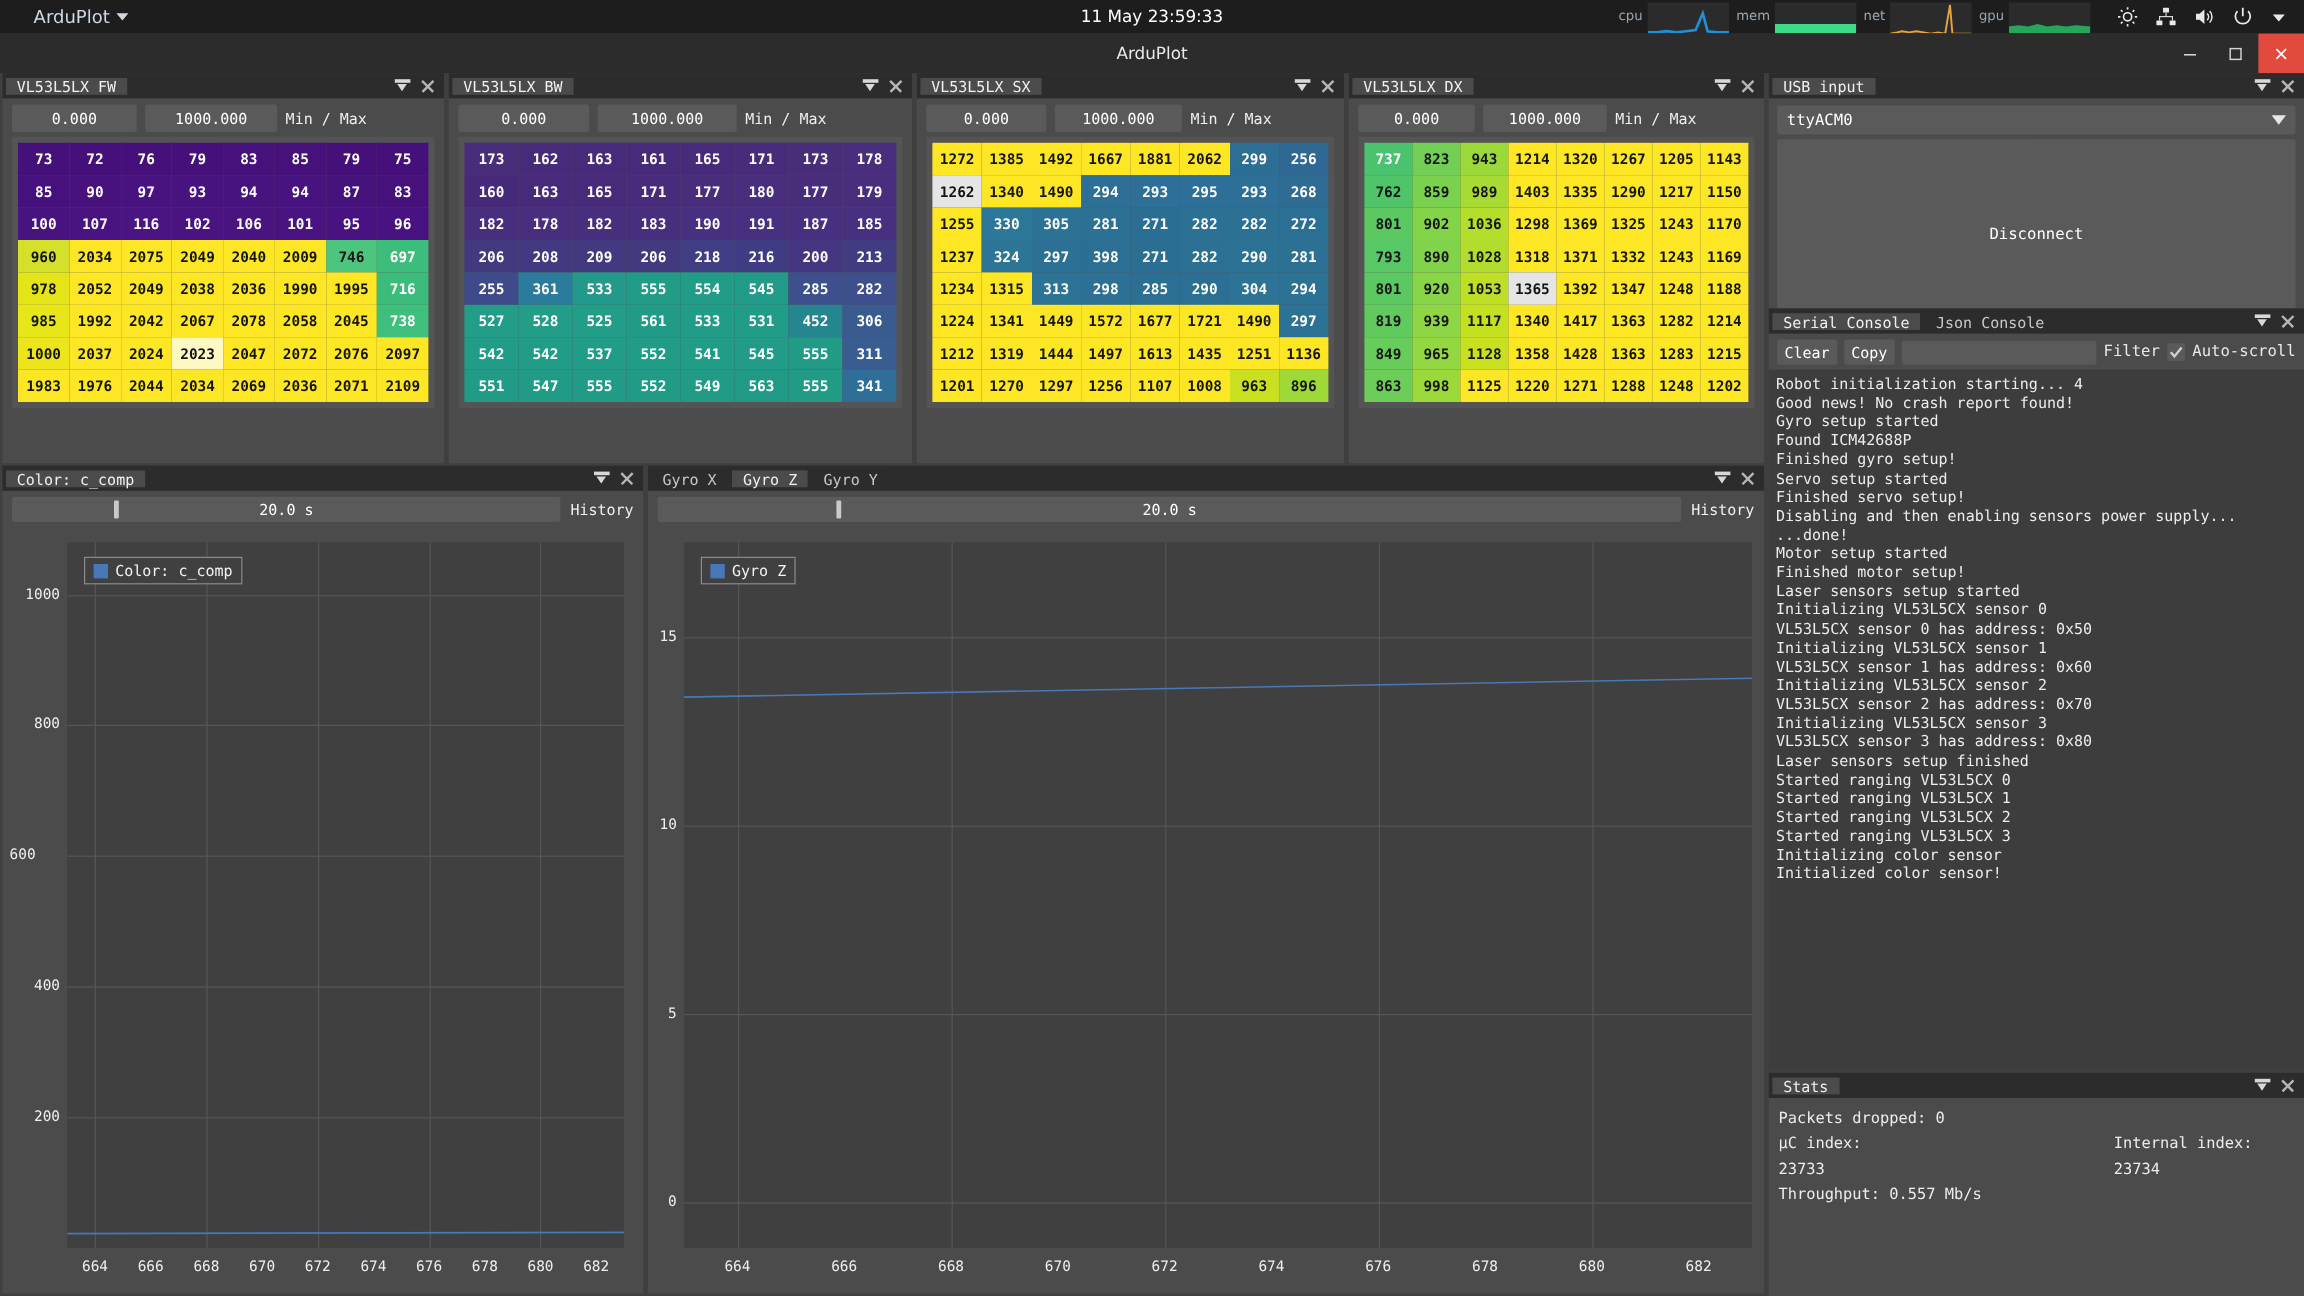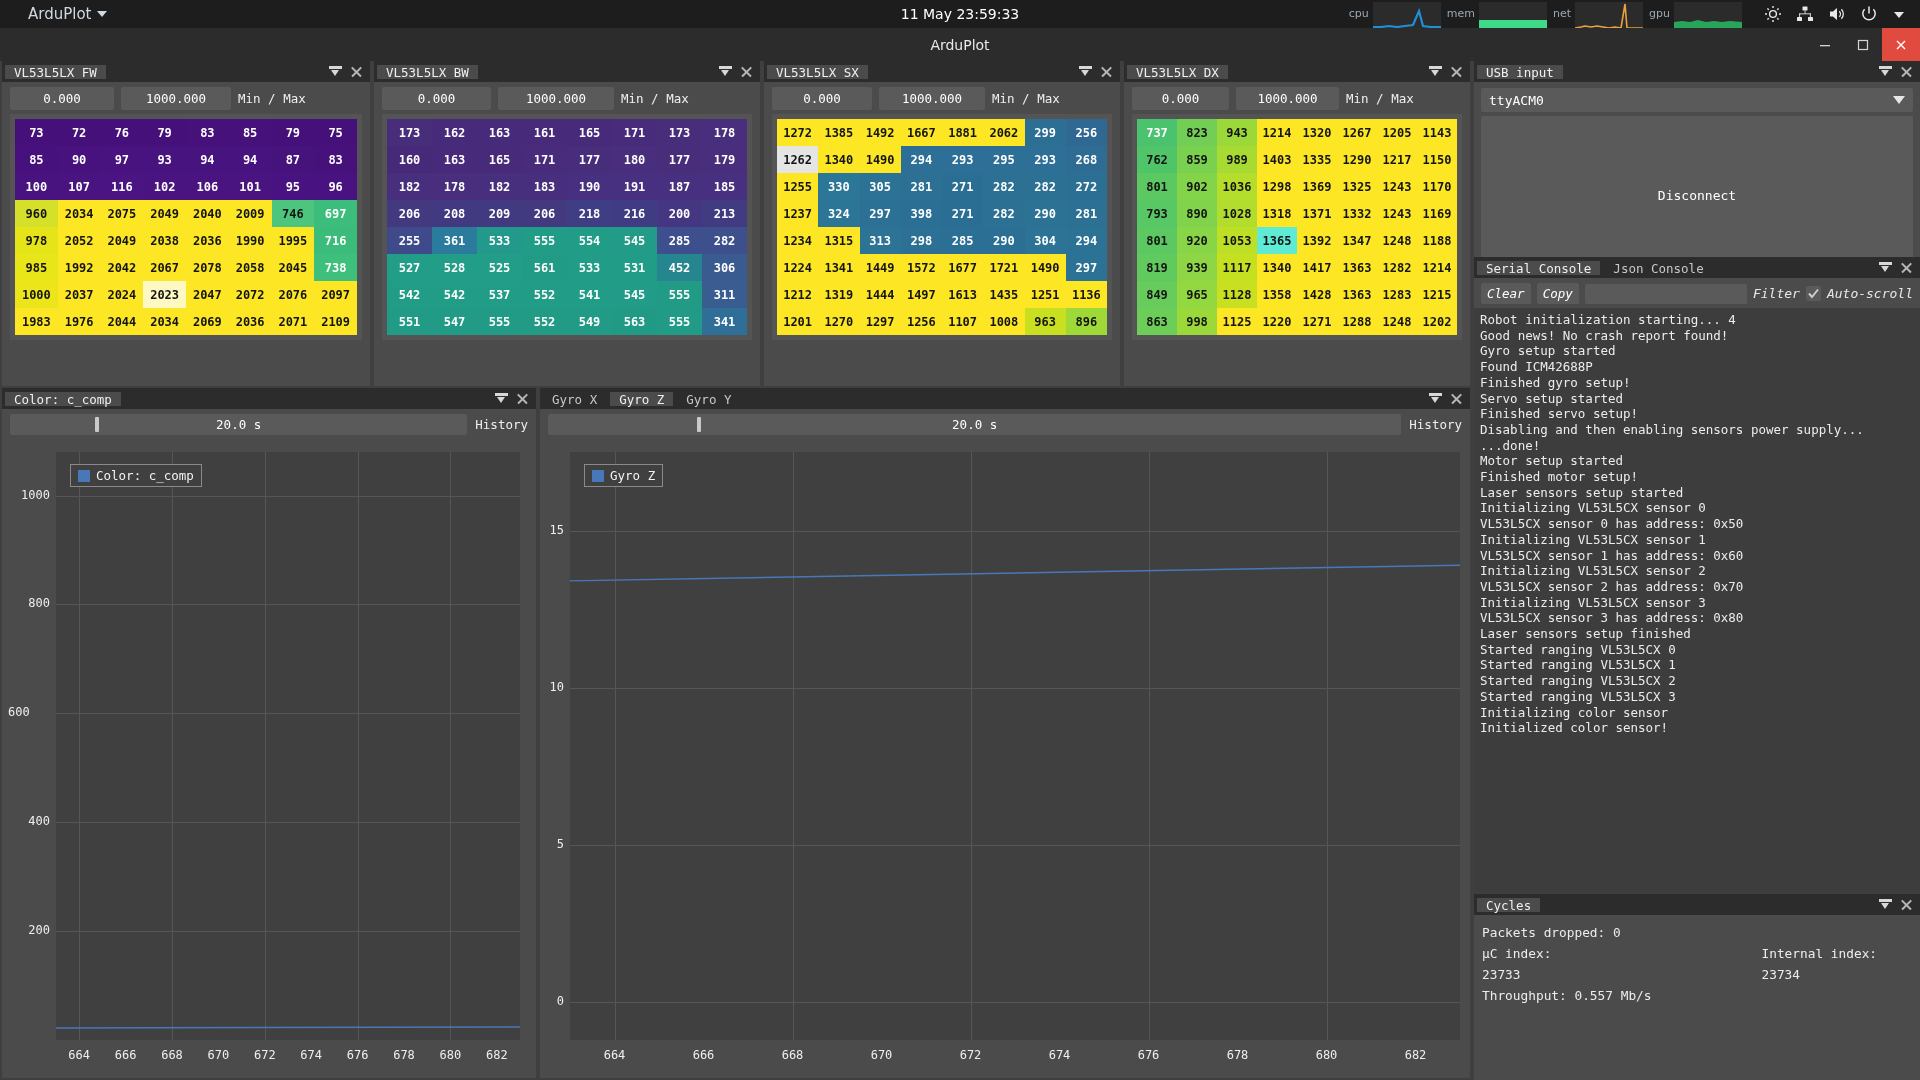--- a/index.html
+++ b/index.html
@@ -112,21 +112,21 @@
     display: flex; align-items: center; padding: 0 8px; font-size: 13px; color: #fff;
     border-radius: 2px;
   }
   .sel .arrow { margin-left: auto; width: 0; height: 0;
     border-left: 6px solid transparent; border-right: 6px solid transparent; border-top: 8px solid #e6e6e6; }
   .bigbtn {
     margin: 0 7px 7px 7px; background: #5a5a5a; border-radius: 2px;
     display: flex; align-items: center; justify-content: center;
     color: #fff; font-size: 13px;
   }
-  .cons-toolbar { display: flex; align-items: center; gap: 6px; padding: 5px 7px; font-style: italic; }
+  .cons-toolbar { display: flex; align-items: center; gap: 6px; padding: 5px 7px; }
   .sbtn { background: #5a5a5a; color: #fff; font-size: 12.5px; padding: 3px 6px; border-radius: 2px; }
   .filter-input { flex: 1; height: 20px; background: #5a5a5a; border-radius: 2px; }
   .chk { width: 15px; height: 15px; background: #5a5a5a; position: relative; border-radius: 2px; }
   .chk svg { position: absolute; left: 1px; top: 1px; }
   .console-body {
     position: absolute; background: #3d3d3d; overflow: hidden;
     padding: 4px 6px; font-family: "DejaVu Sans Mono", monospace;
     font-size: 12.5px; line-height: 15.7px; color: #ececec; white-space: pre;
   }
   .stats-body { padding: 7px 8px; font-size: 12.8px; line-height: 21px; color: #ececec; }
@@ -533,21 +533,21 @@
             <div style="background:#81d34c;color:#141414">890</div>
             <div style="background:#b2dc2e;color:#141414">1028</div>
             <div style="background:#fde725;color:#141414">1318</div>
             <div style="background:#fde725;color:#141414">1371</div>
             <div style="background:#fde725;color:#141414">1332</div>
             <div style="background:#fde725;color:#141414">1243</div>
             <div style="background:#fde725;color:#141414">1169</div>
             <div style="background:#5bc862;color:#141414">801</div>
             <div style="background:#89d548;color:#141414">920</div>
             <div style="background:#bddf26;color:#141414">1053</div>
-            <div style="background:#5eead4;color:#141414">1365</div>
+            <div style="background:#e5e5e5;color:#141414">1365</div>
             <div style="background:#fde725;color:#141414">1392</div>
             <div style="background:#fde725;color:#141414">1347</div>
             <div style="background:#fde725;color:#141414">1248</div>
             <div style="background:#fde725;color:#141414">1188</div>
             <div style="background:#60ca5f;color:#141414">819</div>
             <div style="background:#8ed645;color:#141414">939</div>
             <div style="background:#c5e021;color:#141414">1117</div>
             <div style="background:#fde725;color:#141414">1340</div>
             <div style="background:#fde725;color:#141414">1417</div>
             <div style="background:#fde725;color:#141414">1363</div>
@@ -674,21 +674,21 @@
 Started ranging VL53L5CX 0
 Started ranging VL53L5CX 1
 Started ranging VL53L5CX 2
 Started ranging VL53L5CX 3
 Initializing color sensor
 Initialized color sensor!</div>
 </div>
 
 <div class="panel" style="left:1474px; top:894px; width:446px; height:186px;">
   <div class="p-head">
-    <div class="p-tab">Cycles</div>
+    <div class="p-tab">Stats</div>
     <div class="p-headbtns">
       <span class="ic-menu"></span>
       <span class="ic-x"></span>
     </div>
   </div>
   <div class="stats-body">
     <div class="stats-row">
         <span>Packets dropped: 0</span>
       </div>
     <div class="stats-row">

